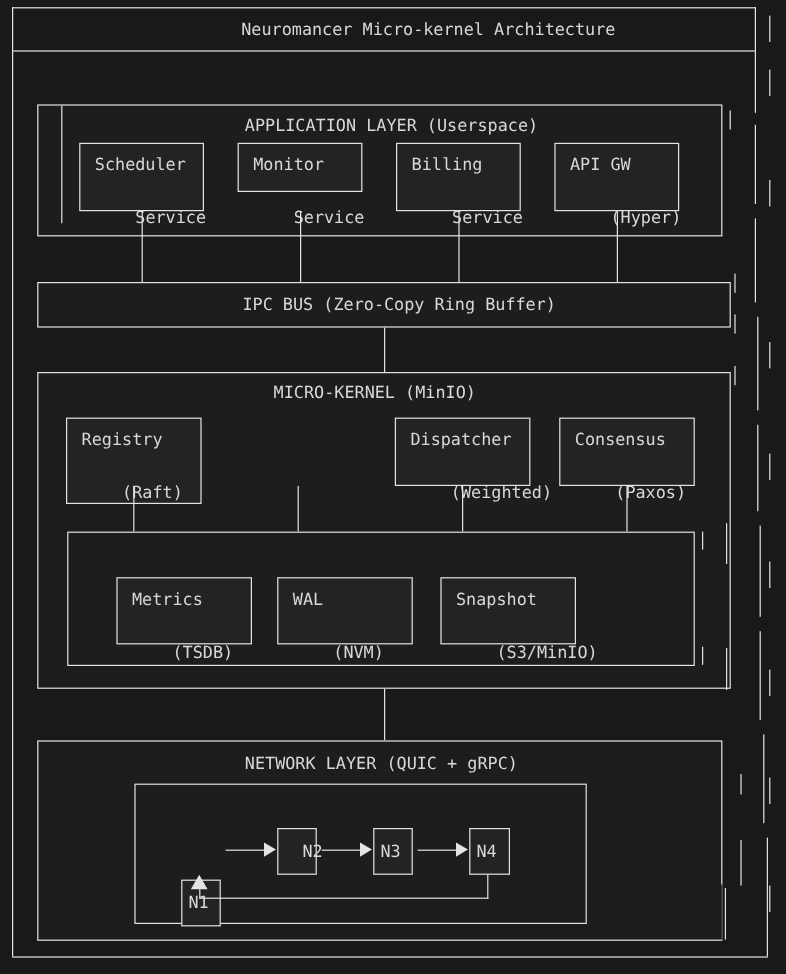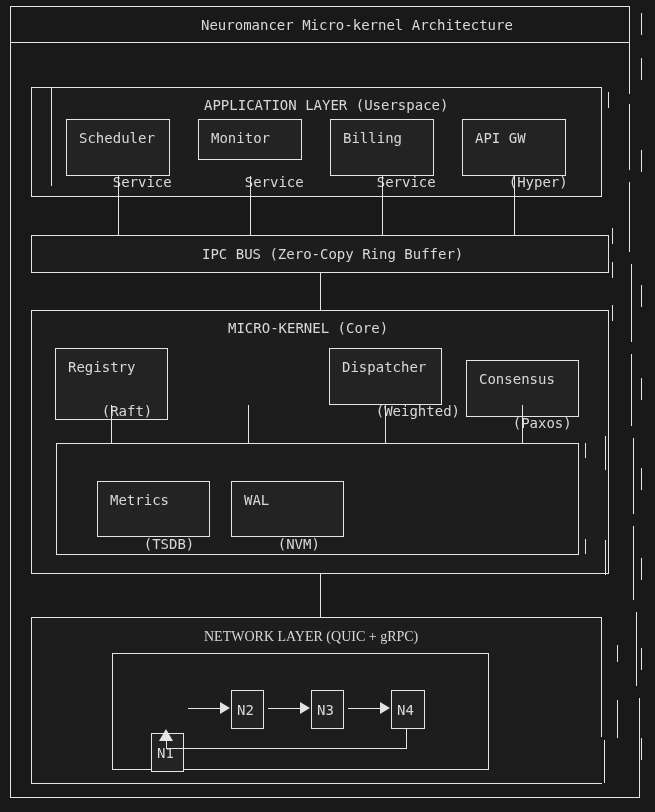--- a/index.html
+++ b/index.html
@@ -86,32 +86,32 @@
   <div class="vline" style="left:514px;top:176px;height:60px;"></div>
 
   <div class="panel" style="left:31px;top:235px;width:578px;height:38px;"></div>
   <div class="lbl" style="left:202px;top:245px;">IPC BUS (Zero-Copy Ring Buffer)</div>
   <div class="dash" style="left:612px;top:228px;height:16px;"></div>
   <div class="dash" style="left:612px;top:262px;height:16px;"></div>
 
   <div class="vline" style="left:320px;top:273px;height:37px;"></div>
 
   <div class="panel" style="left:31px;top:310px;width:578px;height:264px;"></div>
-  <div class="lbl" style="left:228px;top:319px;">MICRO-KERNEL (Core)</div>
+  <div class="lbl" style="left:228px;top:319px;">MICRO-KERNEL (MinIO)</div>
   <div class="dash" style="left:612px;top:305px;height:16px;"></div>
 
   <div class="leaf" style="left:55px;top:348px;width:113px;height:72px;">
     <div class="txt"><span>Registry</span><br>
     <span>(Raft)</span></div>
   </div>
   <div class="leaf" style="left:329px;top:348px;width:113px;height:57px;">
     <div class="txt"><span>Dispatcher</span><br>
     <span>(Weighted)</span></div>
   </div>
-  <div class="leaf" style="left:466px;top:348px;width:113px;height:57px;margin-top:12px;">
+  <div class="leaf" style="left:466px;top:348px;width:113px;height:57px;">
     <div class="txt"><span>Consensus</span><br>
     <span>(Paxos)</span></div>
   </div>
 
   <div class="vline" style="left:111px;top:405px;height:38px;"></div>
   <div class="vline" style="left:248px;top:405px;height:38px;"></div>
   <div class="vline" style="left:385px;top:405px;height:38px;"></div>
   <div class="vline" style="left:522px;top:405px;height:38px;"></div>
 
   <div class="panel" style="left:56px;top:443px;width:523px;height:112px;background:var(--panel);"></div>
@@ -121,36 +121,40 @@
   <div class="dash" style="left:605px;top:540px;height:35px;"></div>
 
   <div class="leaf" style="left:97px;top:481px;width:113px;height:56px;">
     <div class="txt"><span>Metrics</span><br>
     <span>(TSDB)</span></div>
   </div>
   <div class="leaf" style="left:231px;top:481px;width:113px;height:56px;">
     <div class="txt"><span>WAL</span><br>
     <span>(NVM)</span></div>
   </div>
+  <div class="leaf" style="left:367px;top:481px;width:113px;height:56px;">
+    <div class="txt"><span>Snapshot</span><br>
+    <span>(S3/MinIO)</span></div>
+  </div>
 
   <div class="vline" style="left:320px;top:574px;height:43px;"></div>
 
   <div class="panel" style="left:31px;top:617px;width:571px;height:167px;"></div>
-  <div class="lbl" style="left:204px;top:628px;font-family:Liberation Serif, serif;">NETWORK LAYER (QUIC + gRPC)</div>
+  <div class="lbl" style="left:204px;top:628px;">NETWORK LAYER (QUIC + gRPC)</div>
   <div class="mask" style="left:601px;top:737px;width:1px;height:46px;"></div>
   <div class="dash" style="left:604px;top:740px;height:43px;"></div>
   <div class="dash" style="left:617px;top:645px;height:17px;"></div>
   <div class="dash" style="left:617px;top:700px;height:38px;"></div>
 
   <div class="panel" style="left:112px;top:653px;width:377px;height:117px;background:var(--panel);"></div>
 
   <div class="node" style="left:151px;top:690px;width:33px;height:39px;margin-top:43px;">
     <div class="txt">N1</div>
   </div>
-  <div class="node" style="left:231px;top:690px;width:33px;height:39px;">
+  <div class="node" style="left:231px;top:690px;width:33px;height:39px;padding-left:15px;">
     <div class="txt">N2</div>
   </div>
   <div class="node" style="left:311px;top:690px;width:33px;height:39px;">
     <div class="txt">N3</div>
   </div>
   <div class="node" style="left:391px;top:690px;width:34px;height:39px;">
     <div class="txt">N4</div>
   </div>
 
   <div class="hline" style="left:188px;top:708px;width:33px;"></div>

